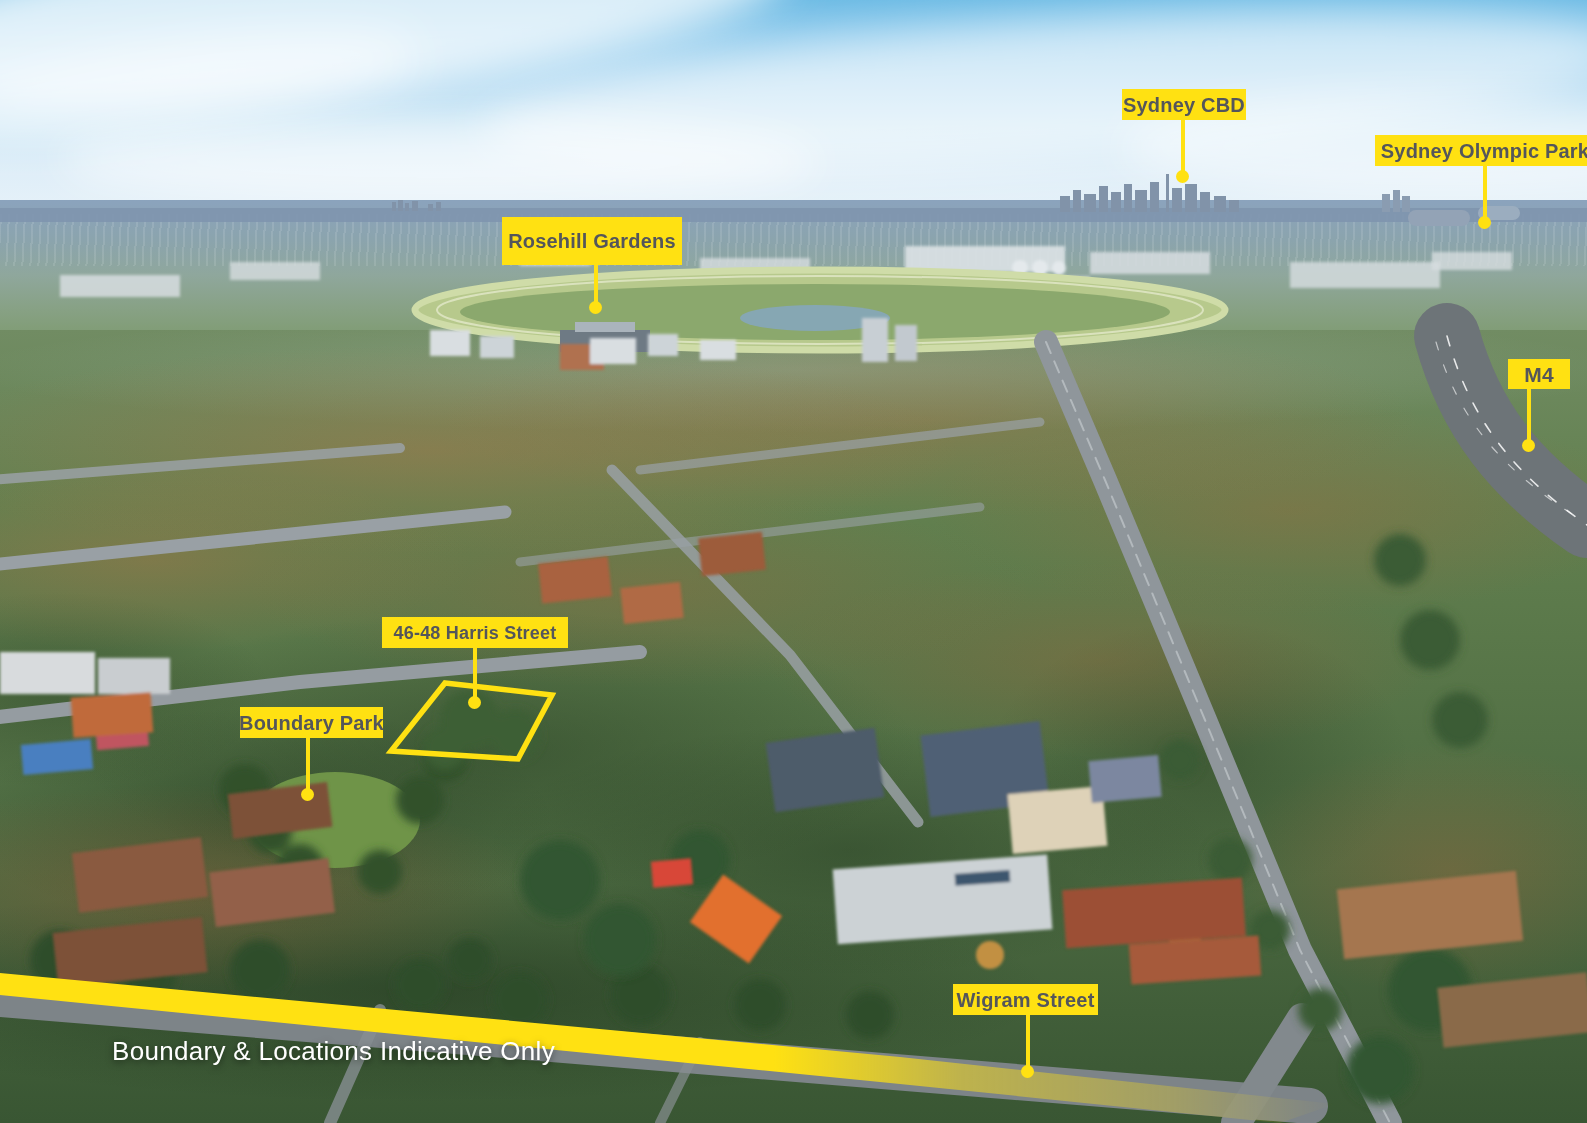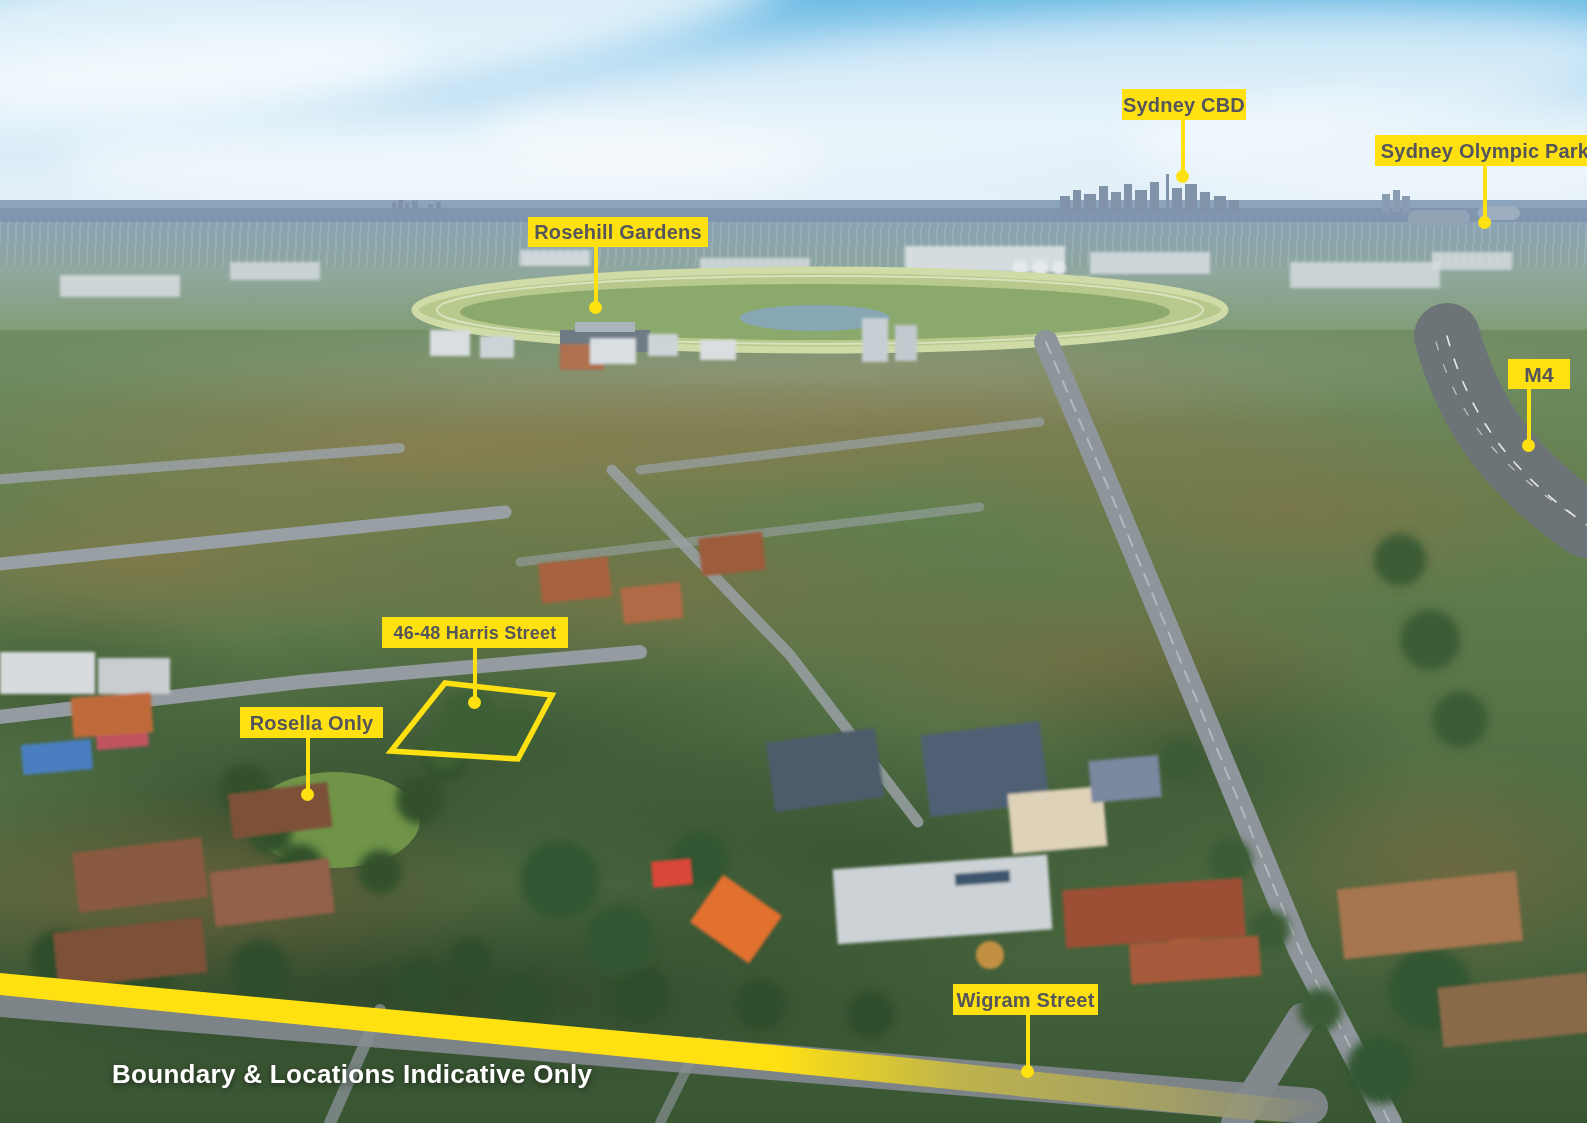--- a/index.html
+++ b/index.html
@@ -57,21 +57,21 @@
   .pin{
     position:absolute;display:flex;align-items:center;justify-content:center;
     background:var(--accent-yellow,#FFE112);color:var(--label-text,#54565B);
     font-weight:700;font-size:20px;line-height:1;white-space:nowrap;letter-spacing:.2px;
   }
   .stem{position:absolute;width:4px;background:var(--accent-yellow,#FFE112);}
   .leader-dot{position:absolute;width:13px;height:13px;border-radius:50%;background:var(--accent-yellow,#FFE112);}
 
   #ann-cbd-box     {left:1122px;top:89px; width:124px;height:31px;}
   #ann-olympic-box {left:1375px;top:135px;width:220px;height:31px;}
-  #ann-rosehill-box{left:528px; top:217px;width:180px;height:30px;}
+  #ann-rosehill-box{left:502px; top:217px;width:180px;height:48px;}
   #ann-m4-box      {left:1508px;top:359px;width:62px; height:30px;font-size:21px;}
   #ann-harris-box  {left:382px; top:617px;width:186px;height:31px;font-size:18px;}
   #ann-rosella-box {left:240px; top:707px;width:143px;height:31px;}
   #ann-wigram-box  {left:953px; top:984px;width:145px;height:31px;}
 
   #ann-cbd-stem     {left:1181px;top:120px;height:52px;}
   #ann-olympic-stem {left:1483px;top:166px;height:52px;}
   #ann-rosehill-stem{left:594px; top:247px;height:56px;}
   #ann-m4-stem      {left:1527px;top:389px;height:52px;}
   #ann-harris-stem  {left:473px; top:648px;height:50px;}
@@ -83,22 +83,22 @@
   #ann-rosehill-dot{left:589px; top:301px;}
   #ann-m4-dot      {left:1522px;top:439px;}
   #ann-harris-dot  {left:468px; top:696px;}
   #ann-rosella-dot {left:301px; top:788px;}
   #ann-wigram-dot  {left:1021px;top:1065px;}
 
   .accent-stroke{stroke:var(--accent-yellow,#FFE112);}
   .accent-stop{stop-color:var(--accent-yellow,#FFE112);}
 
   .disclaimer{
-    position:absolute;left:112px;top:1059px;
-    color:var(--disclaimer-text,#fff);font-size:26px;font-weight:700;letter-spacing:.3px;
+    position:absolute;left:112px;top:1036px;
+    color:var(--disclaimer-text,#fff);font-size:26px;font-weight:400;letter-spacing:.3px;
     text-shadow:0 2px 7px rgba(0,0,0,.55);
   }
 </style>
 </head>
 <body>
 
 <div id="stage">
 
   <div class="sky">
     <div class="cloud c1"></div>
@@ -310,17 +310,17 @@
   <div class="leader-dot" id="ann-m4-dot"></div>
   <div class="leader-dot" id="ann-harris-dot"></div>
   <div class="leader-dot" id="ann-rosella-dot"></div>
   <div class="leader-dot" id="ann-wigram-dot"></div>
 
   <div class="pin" id="ann-cbd-box">Sydney CBD</div>
   <div class="pin" id="ann-olympic-box">Sydney Olympic Park</div>
   <div class="pin" id="ann-rosehill-box">Rosehill Gardens</div>
   <div class="pin" id="ann-m4-box">M4</div>
   <div class="pin" id="ann-harris-box">46-48 Harris Street</div>
-  <div class="pin" id="ann-rosella-box">Rosella Only</div>
+  <div class="pin" id="ann-rosella-box">Boundary Park</div>
   <div class="pin" id="ann-wigram-box">Wigram Street</div>
 
   <div class="disclaimer">Boundary &amp; Locations Indicative Only</div>
 </div>
 
 </body></html>

